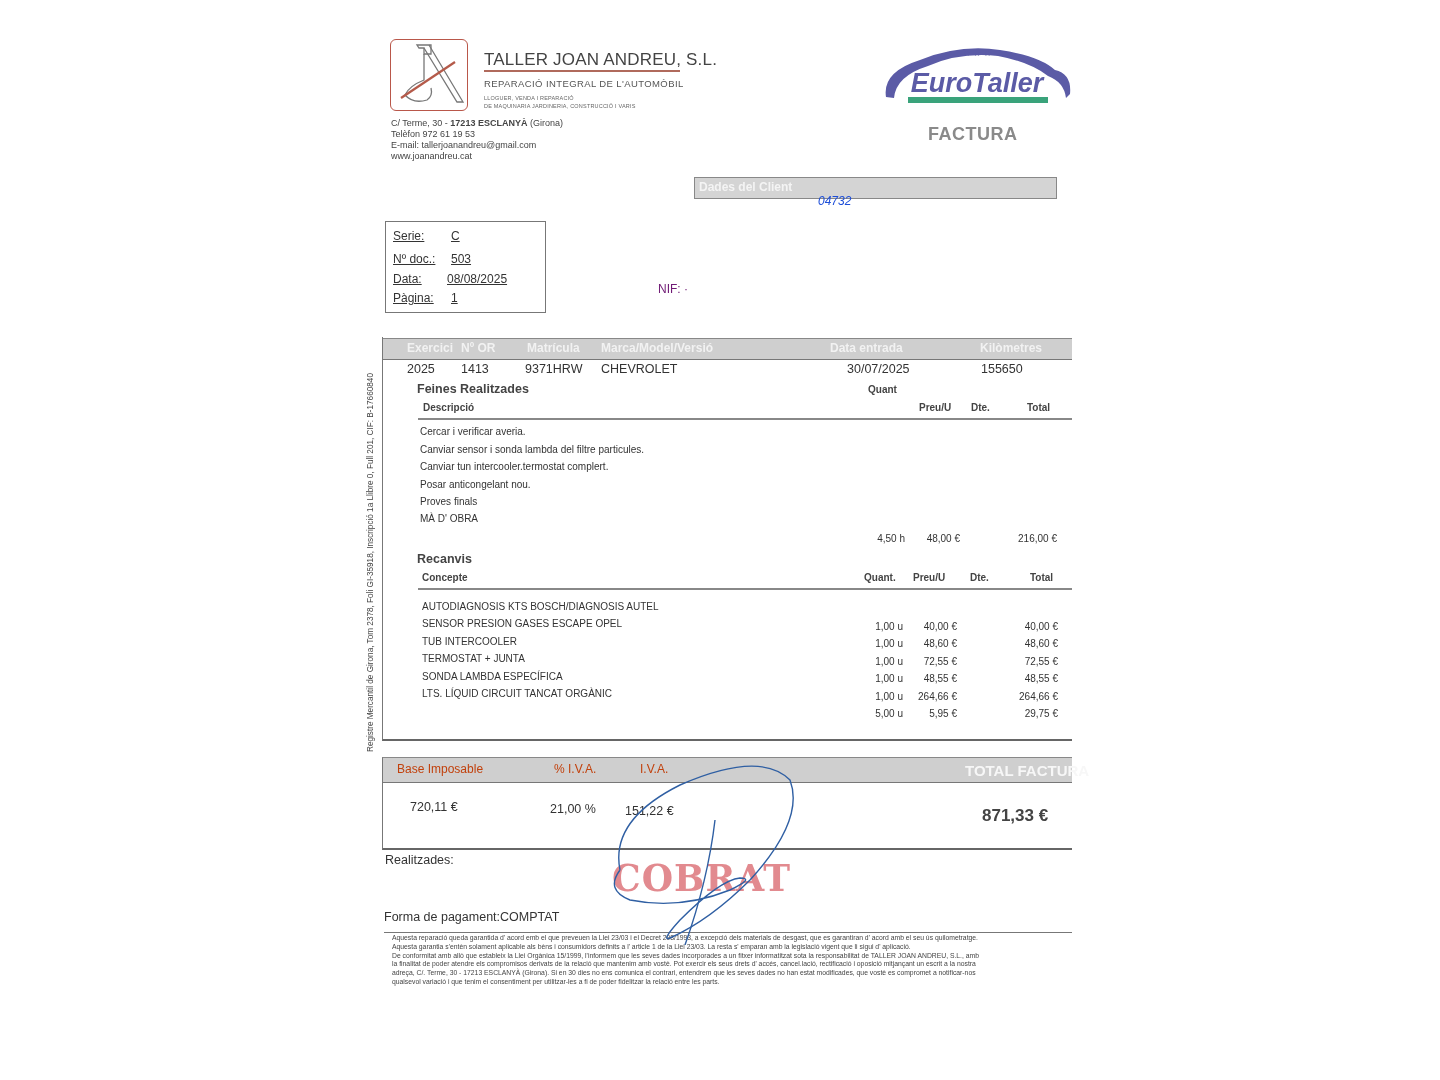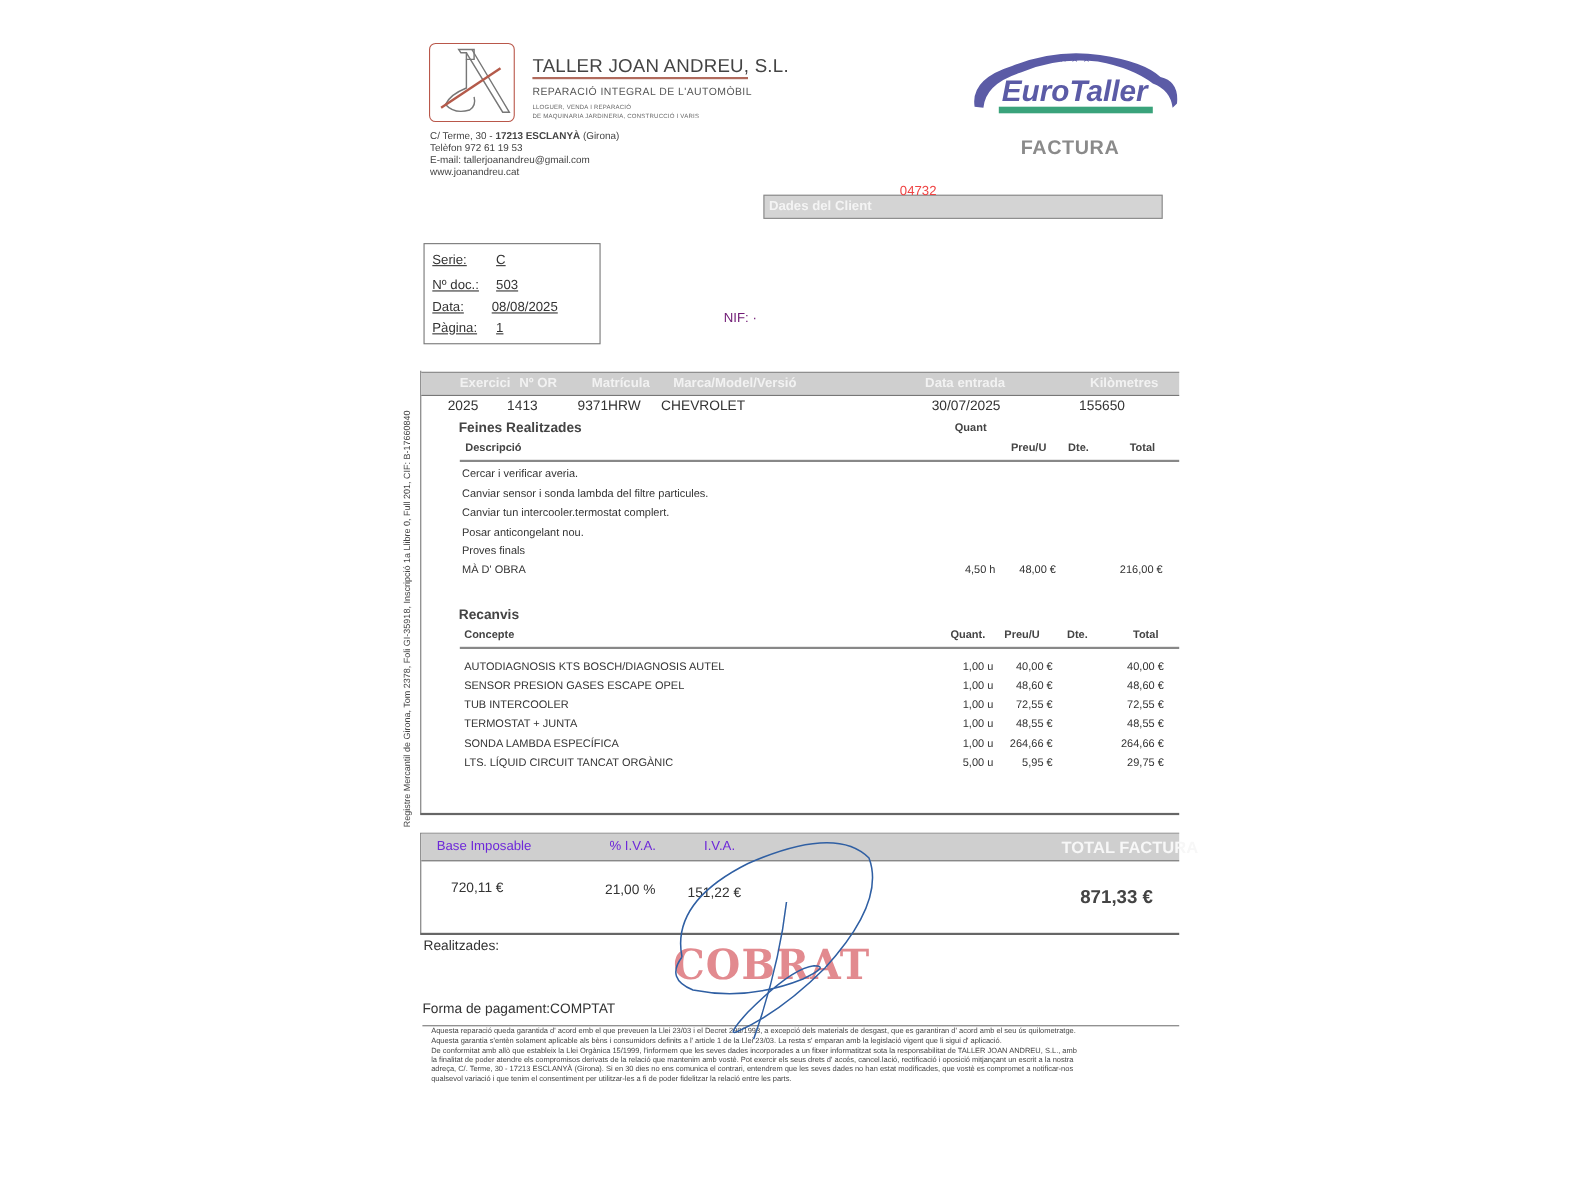--- a/index.html
+++ b/index.html
@@ -13,39 +13,39 @@
   .company-sub { left:484px; top:78px; font-size:9.5px; color:#555; letter-spacing:0.4px; }
   .company-sub2 { left:484px; top:94px; font-size:5.5px; color:#666; line-height:8px; letter-spacing:0.2px; }
   .addr { left:391px; top:118px; font-size:9px; color:#444; line-height:11px; }
   .addr b { font-weight:bold; }
   
   .euro { left:880px; top:42px; width:194px; height:68px; }
   .factura-title { left:928px; top:124px; font-size:18px; font-weight:bold; color:#8a8a8a; letter-spacing:0.5px; }
   
   .client-bar { left:694px; top:177px; width:363px; height:22px; background:#d4d4d4; border:1px solid #888; box-sizing:border-box; }
   .client-label { left:699px; top:180px; font-size:12px; font-weight:bold; color:#f4f4f4; }
-  .client-num { left:818px; top:166px; font-size:12px; color:#ef4444; }
+  .client-num { left:818px; top:194px; font-size:12px; color:#1d4ed8;font-style:italic; }
   .nif { left:658px; top:282px; font-size:12px; color:#701a75; }
   
   .doc-box { left:385px; top:221px; width:161px; height:92px; border:1px solid #777; box-sizing:border-box; }
   .doc-row { font-size:12px; color:#333;text-decoration:underline; }
   
   .main-frame { left:382px; top:337px; width:690px; height:404px; border-left:1px solid #777; border-bottom:2px solid #666; box-sizing:border-box; }
   .head-bar { left:383px; top:338px; width:689px; height:22px; background:#cfcfcf; border-top:1px solid #888; border-bottom:1.5px solid #777; box-sizing:border-box; }
-  .hcell { top:341px; font-size:12px; font-weight:bold; color:#f2f2f2;margin-left:11px; }
+  .hcell { top:341px; font-size:12px; font-weight:bold; color:#f2f2f2; }
   .vcell { top:362px; font-size:12.5px; color:#333; }
   .sec-title { font-size:12.5px; font-weight:bold; color:#444; }
   .col-h { font-size:10px; font-weight:bold; color:#444; }
   .rule { height:1.5px; background:#888; }
   .line { font-size:10px; color:#333; }
-  .num { font-size:10px; color:#333; text-align:right; }
+  .num { font-size:10px; color:#333; text-align:right;margin-top:20px; }
   
   .tot-frame { left:382px; top:757px; width:690px; height:93px; border-left:1px solid #777; border-top:1px solid #888; border-bottom:2px solid #666; box-sizing:border-box; }
   .tot-bar { left:383px; top:758px; width:689px; height:25px; background:#cfcfcf; border-bottom:1.5px solid #777; box-sizing:border-box; }
-  .tot-h { top:762px; font-size:12px; color:#6d28d9; }
+  .tot-h { top:762px; font-size:12px; color:#c2410c; }
   .tot-hbig { left:965px; top:762px; font-size:15px; font-weight:bold; color:#f7f7f7; }
   .tot-v { top:800px; font-size:12.5px; color:#333; }
   .tot-big { left:982px; top:806px; font-size:17px; font-weight:bold; color:#444; }
   .obs { left:385px; top:853px; font-size:12.5px; color:#333; }
   .pay { left:384px; top:910px; font-size:12.5px; color:#333; }
   .legal-rule { left:384px; top:932px; width:688px; height:1px; background:#777; }
   .legal { left:392px; top:934px; width:680px; font-size:6.8px; line-height:8.8px; color:#444; }
   .vertical { left:366px; top:752px; transform-origin:0 0; transform:rotate(-90deg); font-size:8.2px; color:#444; white-space:nowrap; }
   .stamp { left:612px; top:856px; font-family:"DejaVu Serif", serif; font-size:36px; font-weight:bold; color:#e28a8f; letter-spacing:1px; transform:scaleY(1.05); }
   .sig { left:590px; top:760px; width:220px; height:185px; }

